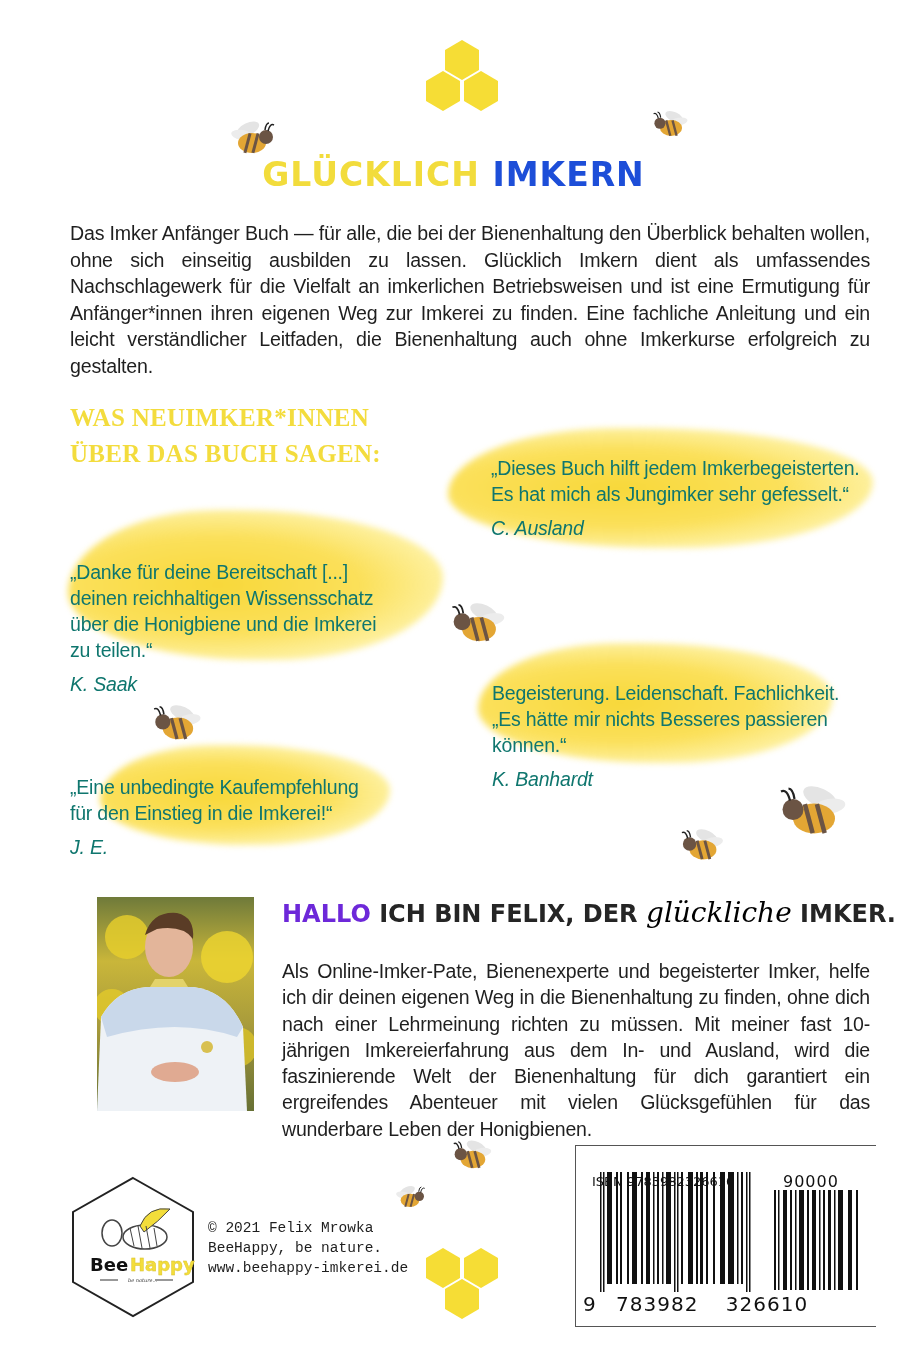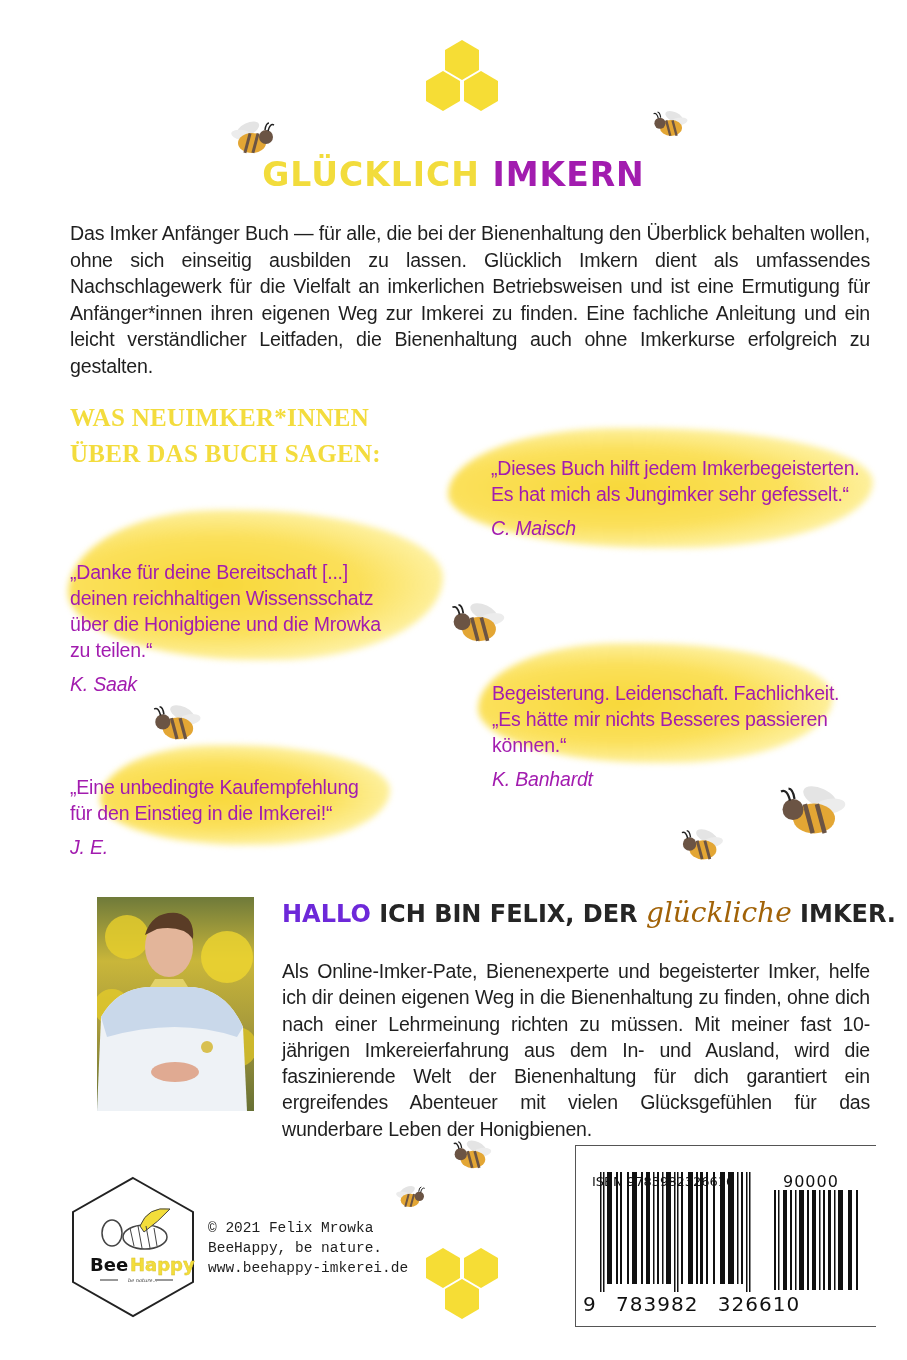--- a/index.html
+++ b/index.html
@@ -2,34 +2,34 @@
 <html><head>
 <meta charset="utf-8">
 <style>
   html, body { margin:0; padding:0; background:#ffffff; }
   body { width:907px; height:1360px; position:relative; overflow:hidden;
          font-family:"Liberation Sans", sans-serif; color:#1e1e1e; }
   .abs { position:absolute; }
   .title { left:0; width:907px; top:155px; text-align:center; font-family:"DejaVu Sans", sans-serif;
            font-weight:bold; font-size:33px; letter-spacing:1px; }
   .title .y { color:#f2dc3c; }
-  .title .b { color:#a21caf;text-align:center; }
+  .title .b { color:#1d4ed8;text-align:center; }
   .intro { left:70px; width:800px; top:220px; font-size:19.6px; line-height:26.5px; text-align:justify;
            font-family:"Liberation Sans", sans-serif; color:#1f1f1f; letter-spacing:-0.2px; }
   .intro .last { text-align-last:left; }
   .section-head { left:70px; top:400px; font-family:Liberation Serif, serif; font-weight:bold;
                   font-size:25px; line-height:36px; color:#f3dc3d; letter-spacing:0.3px; }
   .blob { position:absolute; border-radius:40% 55% 45% 50% / 55% 45% 55% 45%;
           background:radial-gradient(ellipse at 40% 50%, #f8d83a 0%, #fbe05a 45%, rgba(253,234,120,0.75) 70%, rgba(255,245,190,0) 100%);
           filter:blur(3px); }
-  .quote { position:absolute; font-size:19.5px; line-height:26px; color:#a21caf; letter-spacing:-0.2px; }
+  .quote { position:absolute; font-size:19.5px; line-height:26px; color:#0f766e; letter-spacing:-0.2px; }
   .quote .author { font-style:italic; margin-top:8px; display:block; }
   .hello { left:282px; top:896px; font-family:"DejaVu Sans", sans-serif; font-weight:bold; font-size:24px; color:#252525; white-space:nowrap; }
   .hello .y { color:#6d28d9; }
-  .hello .script { font-family:"DejaVu Serif", serif; font-style:italic; font-weight:normal; color:#a16207; font-size:28px; }
+  .hello .script { font-family:"DejaVu Serif", serif; font-style:italic; font-weight:normal; color:#000000; font-size:28px; }
   .bio { left:282px; width:588px; top:958px; font-size:19.5px; line-height:26.3px; text-align:justify; color:#1f1f1f; letter-spacing:-0.2px; }
   .bio .last { text-align-last:left; }
   .photo { left:97px; top:897px; width:157px; height:214px; overflow:hidden;
            background:linear-gradient(180deg,#6f7a3a 0%,#c9b63a 30%,#a89b3b 60%,#677035 100%); }
   .copyright { left:208px; top:1218px; font-size:14.5px; line-height:20px; color:#1e1e1e;font-family:Liberation Mono, monospace; }
   .isbn-box { left:575px; top:1145px; width:300px; height:180px; border:1.5px solid #555; border-right:none; background:#fff; }
   .isbn-text { left:592px; top:1150px; font-family:"DejaVu Sans", sans-serif; font-size:13px; color:#111;margin-top:24px; }
   .ean-nums { left:583px; top:1292px; font-family:"DejaVu Sans", sans-serif; font-size:20px; color:#111; letter-spacing:1px; }
   .addon-nums { left:783px; top:1172px; font-family:"DejaVu Sans", sans-serif; font-size:16px; color:#111; letter-spacing:1px; }
 </style>
@@ -79,26 +79,26 @@
 </div>
 
 <div class="blob" style="left:448px;top:428px;width:425px;height:120px;"></div>
 <div class="blob" style="left:68px;top:510px;width:375px;height:150px;"></div>
 <div class="blob" style="left:478px;top:643px;width:355px;height:120px;"></div>
 <div class="blob" style="left:100px;top:745px;width:290px;height:100px;"></div>
 
 <div class="quote" style="left:491px;top:455px;">
   <div>„Dieses Buch hilft jedem Imkerbegeisterten.</div>
   <div>Es hat mich als Jungimker sehr gefesselt.“</div>
-  <span class="author">C. Maisch</span>
+  <span class="author">C. Ausland</span>
 </div>
 <div class="quote" style="left:70px;top:559px;">
   <div>„Danke für deine Bereitschaft [...]</div>
   <div>deinen reichhaltigen Wissensschatz</div>
-  <div>über die Honigbiene und die Mrowka</div>
+  <div>über die Honigbiene und die Imkerei</div>
   <div>zu teilen.“</div>
   <span class="author">K. Saak</span>
 </div>
 <div class="quote" style="left:492px;top:680px;">
   <div>Begeisterung. Leidenschaft. Fachlichkeit.</div>
   <div>„Es hätte mir nichts Besseres passieren</div>
   <div>können.“</div>
   <span class="author">K. Banhardt</span>
 </div>
 <div class="quote" style="left:70px;top:774px;">
@@ -229,14 +229,14 @@
       <rect x="60" y="0" width="1.5" height="100"></rect>
     <rect x="64" y="0" width="5" height="100"></rect>
       <rect x="74" y="0" width="4" height="100"></rect>
       <rect x="82" y="0" width="2" height="100"></rect>
   </g>
 </svg>
 <div class="abs addon-nums">90000</div>
 <div class="abs ean-nums">
   <span>9</span>
   <span style="margin-left:12px">783982</span>
-  <span style="margin-left:12px">326610</span>
+  <span style="margin-left:20px">326610</span>
 </div>
 
 </body></html>

